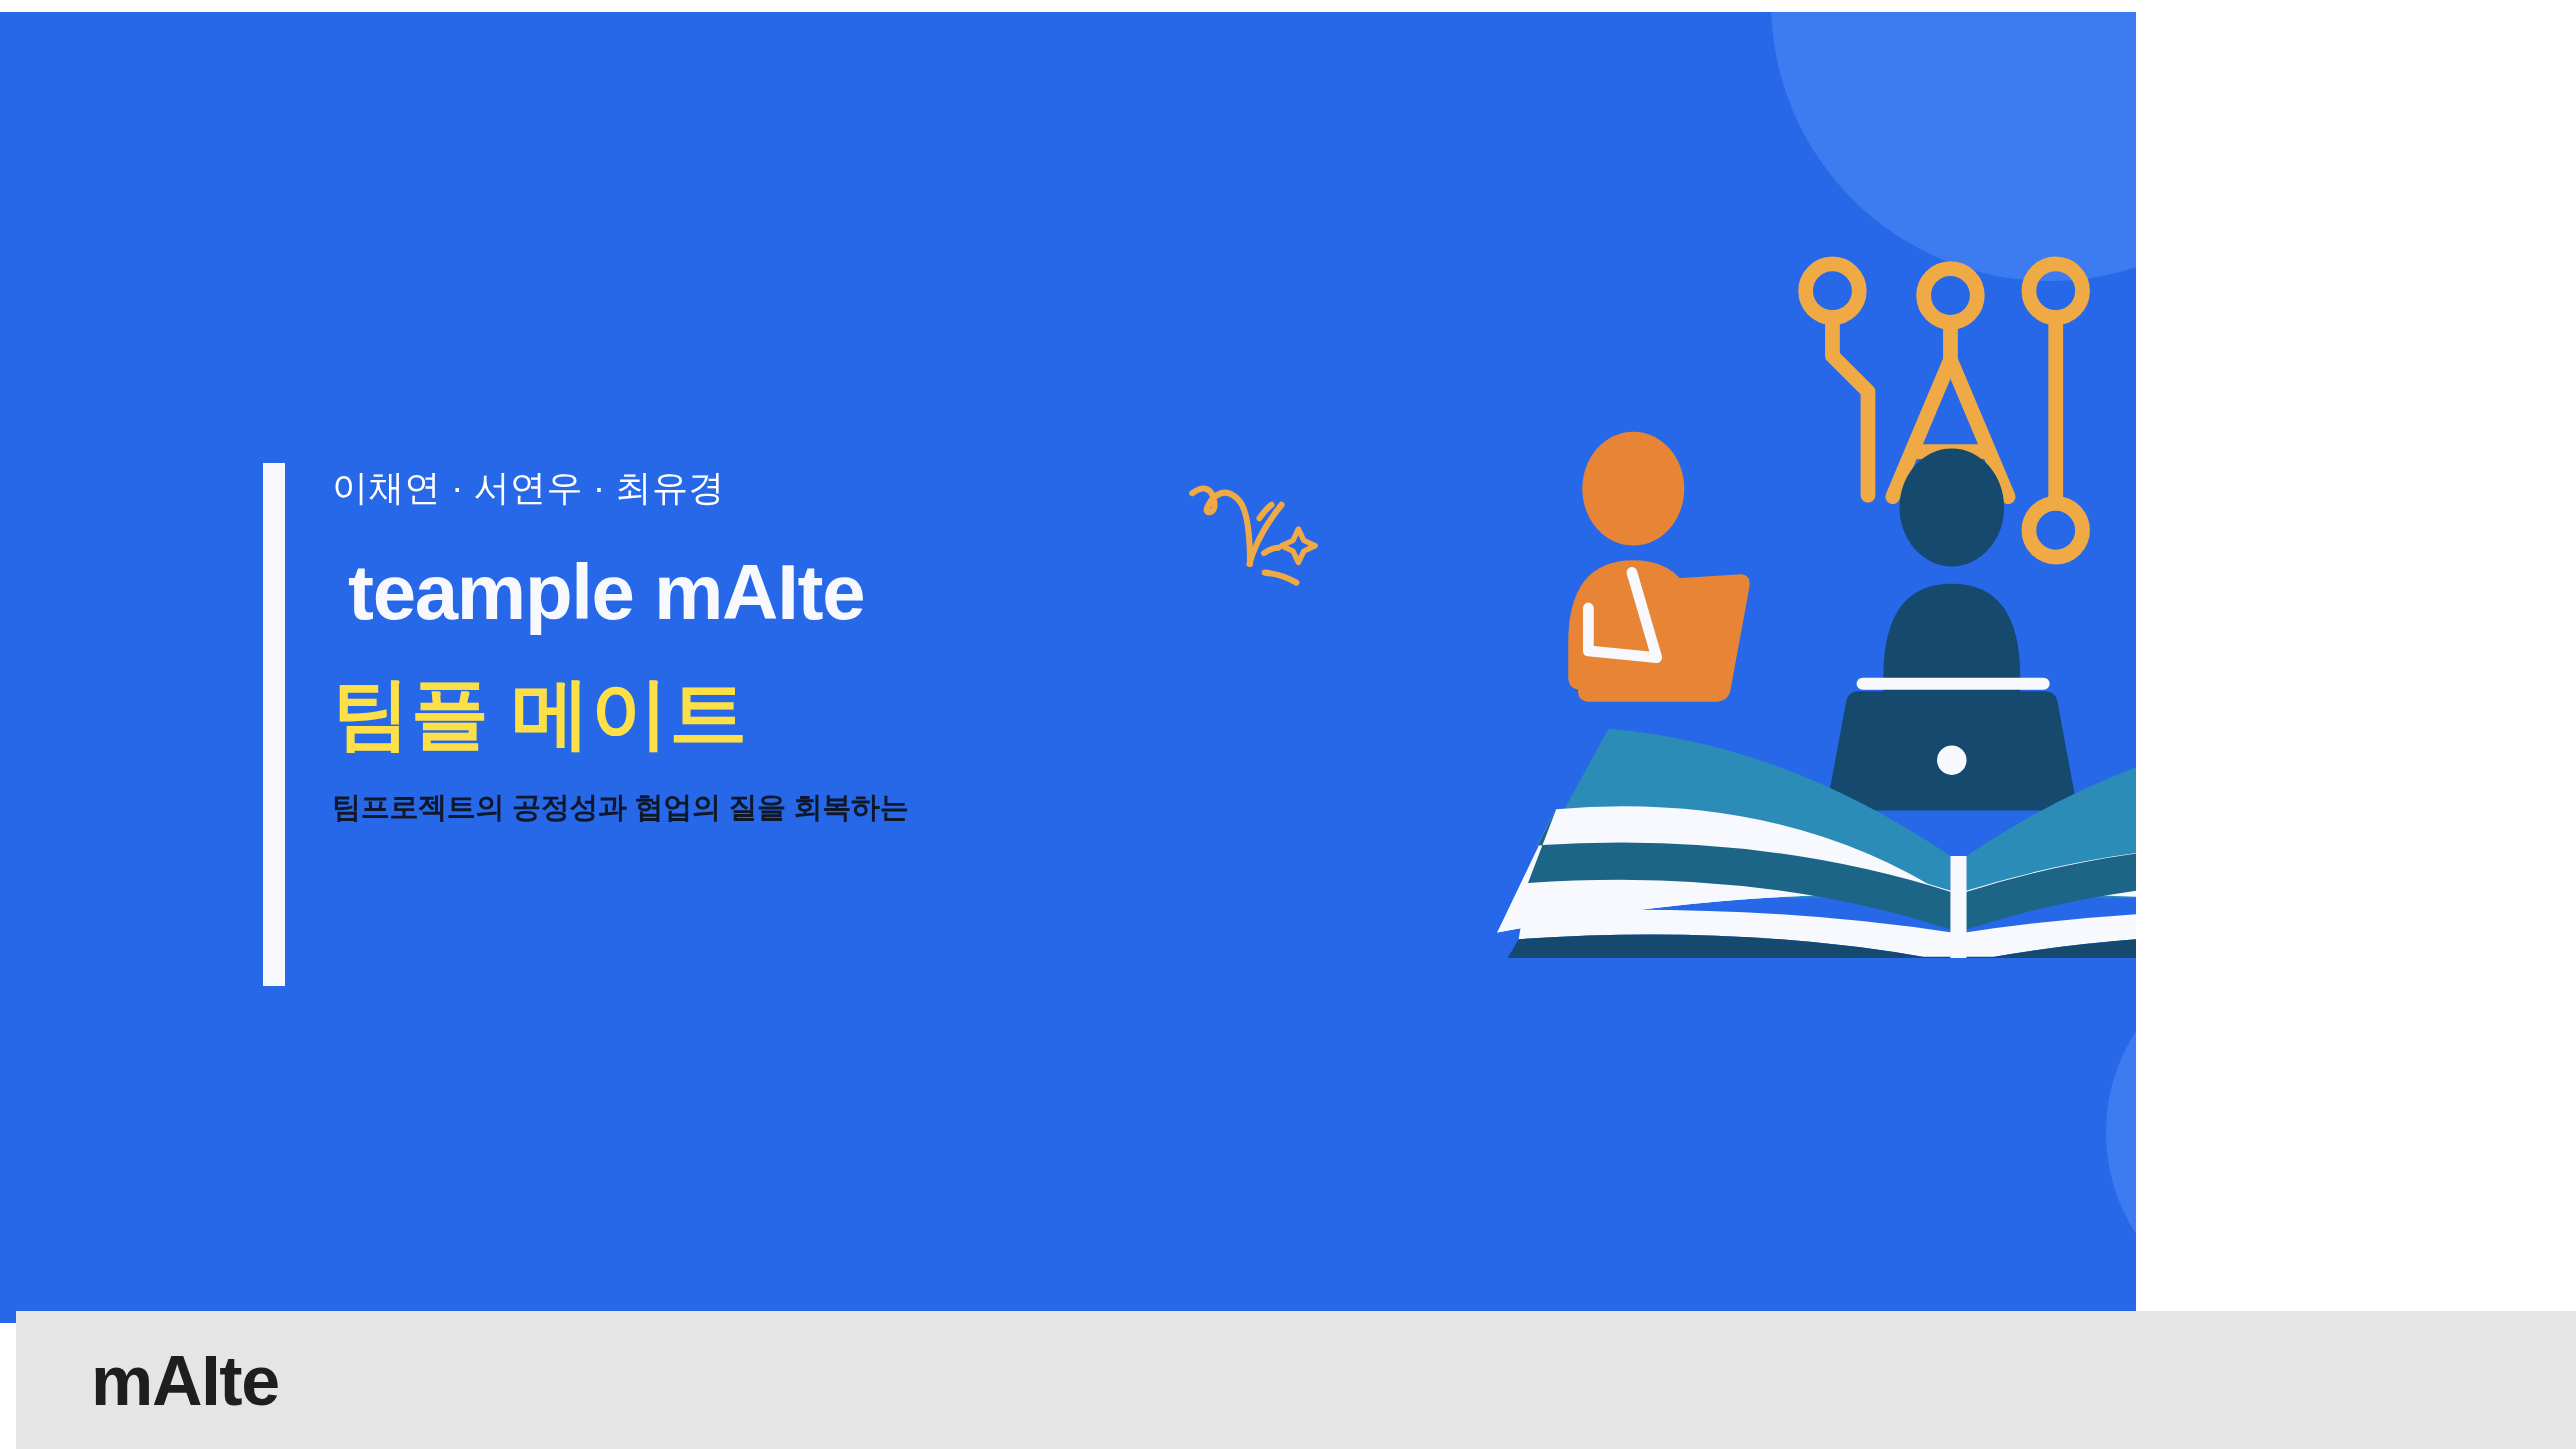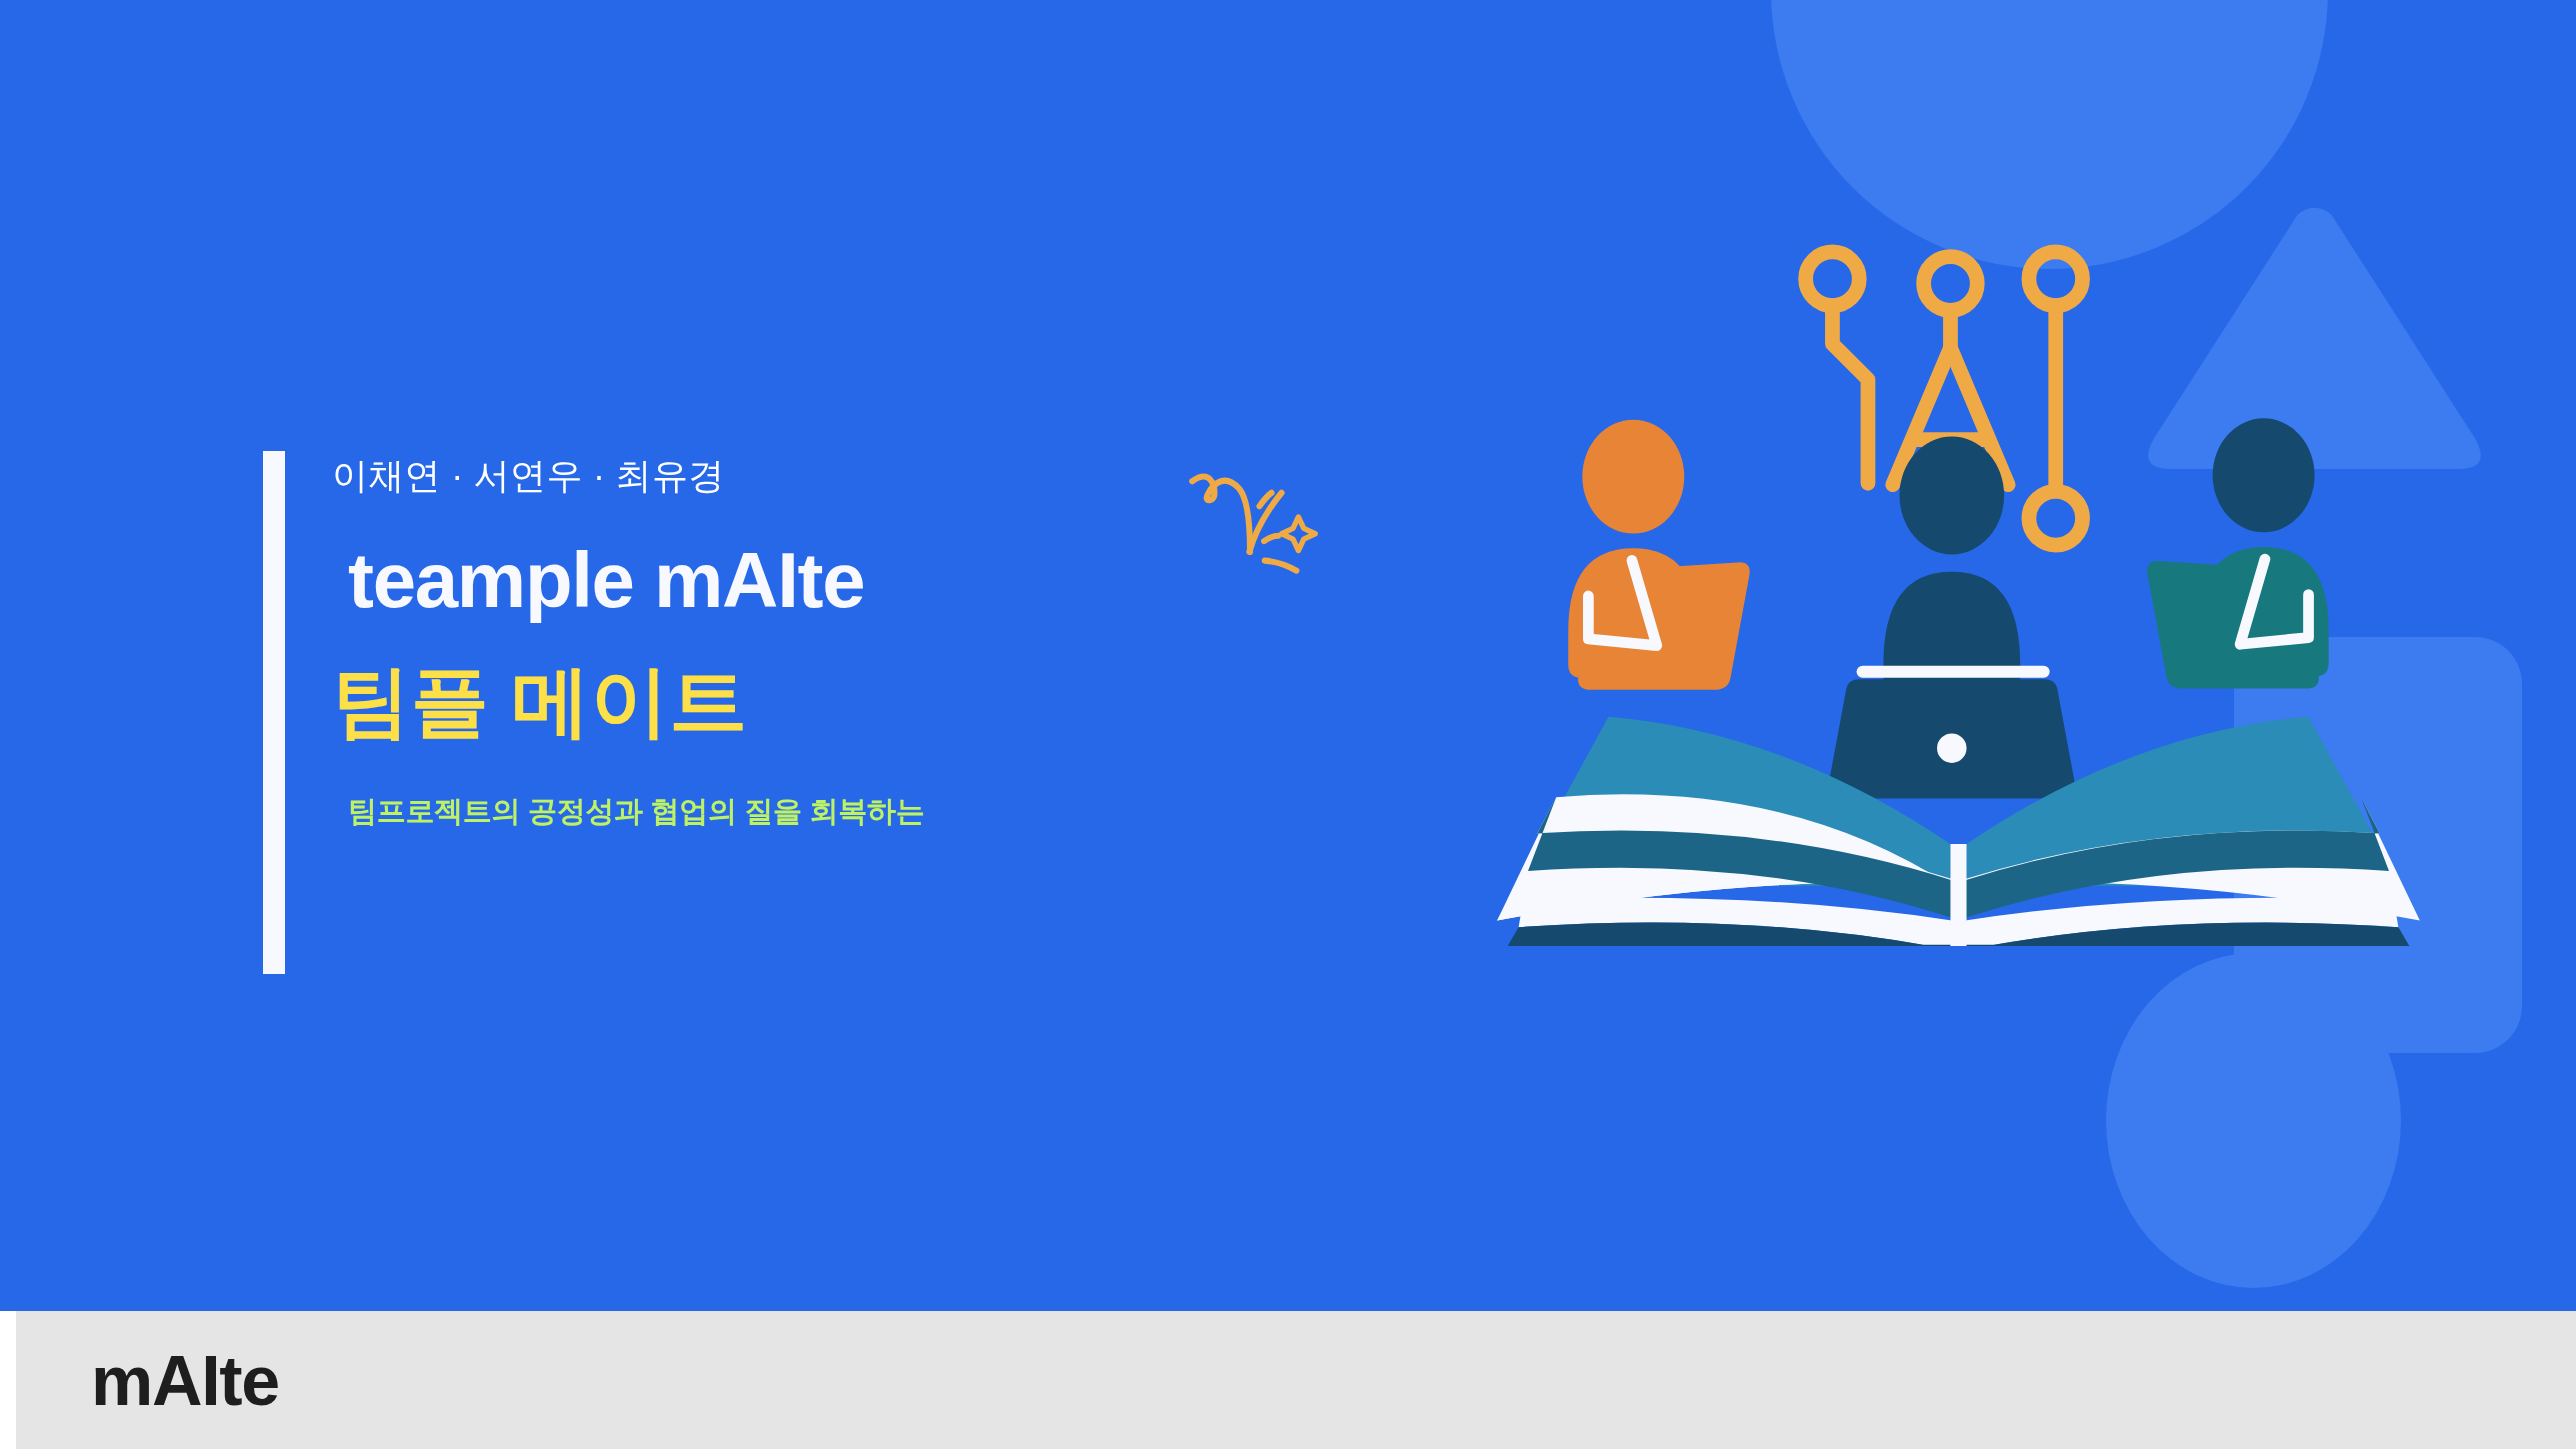--- a/index.html
+++ b/index.html
@@ -18,22 +18,22 @@
     position: relative;
     width: 2576px;
     height: 1449px;
     overflow: hidden;
   }
 
   
   .hero {
     position: absolute;
     left: 0;
-    top: 0;
-    width: 2576px;
+    top: 12px;
+    width: 2136px;
     height: 1311px;
     background: #2668E8;
     overflow: hidden;
   }
 
   
   .deco {
     position: absolute;
     pointer-events: none;
   }
@@ -115,23 +115,23 @@
     color: #fde047;
     letter-spacing: 0.7px;
     line-height: 1;
     margin: 0;
     padding-top: 27px;
     white-space: nowrap;
   }
   .subtitle {
     font-size: 29px;
     font-weight: 700;
-    color: #bef264;
+    color: #0f172a;
     line-height: 1.42;
-    margin: 16px;
+    margin: 0;
     padding-top: 35px;
     letter-spacing: -0.3px;
   }
   .subtitle div { white-space: nowrap; }
 
   
   .sparkle {
     position: absolute;
     left: 1164px;
     top: 451px;

